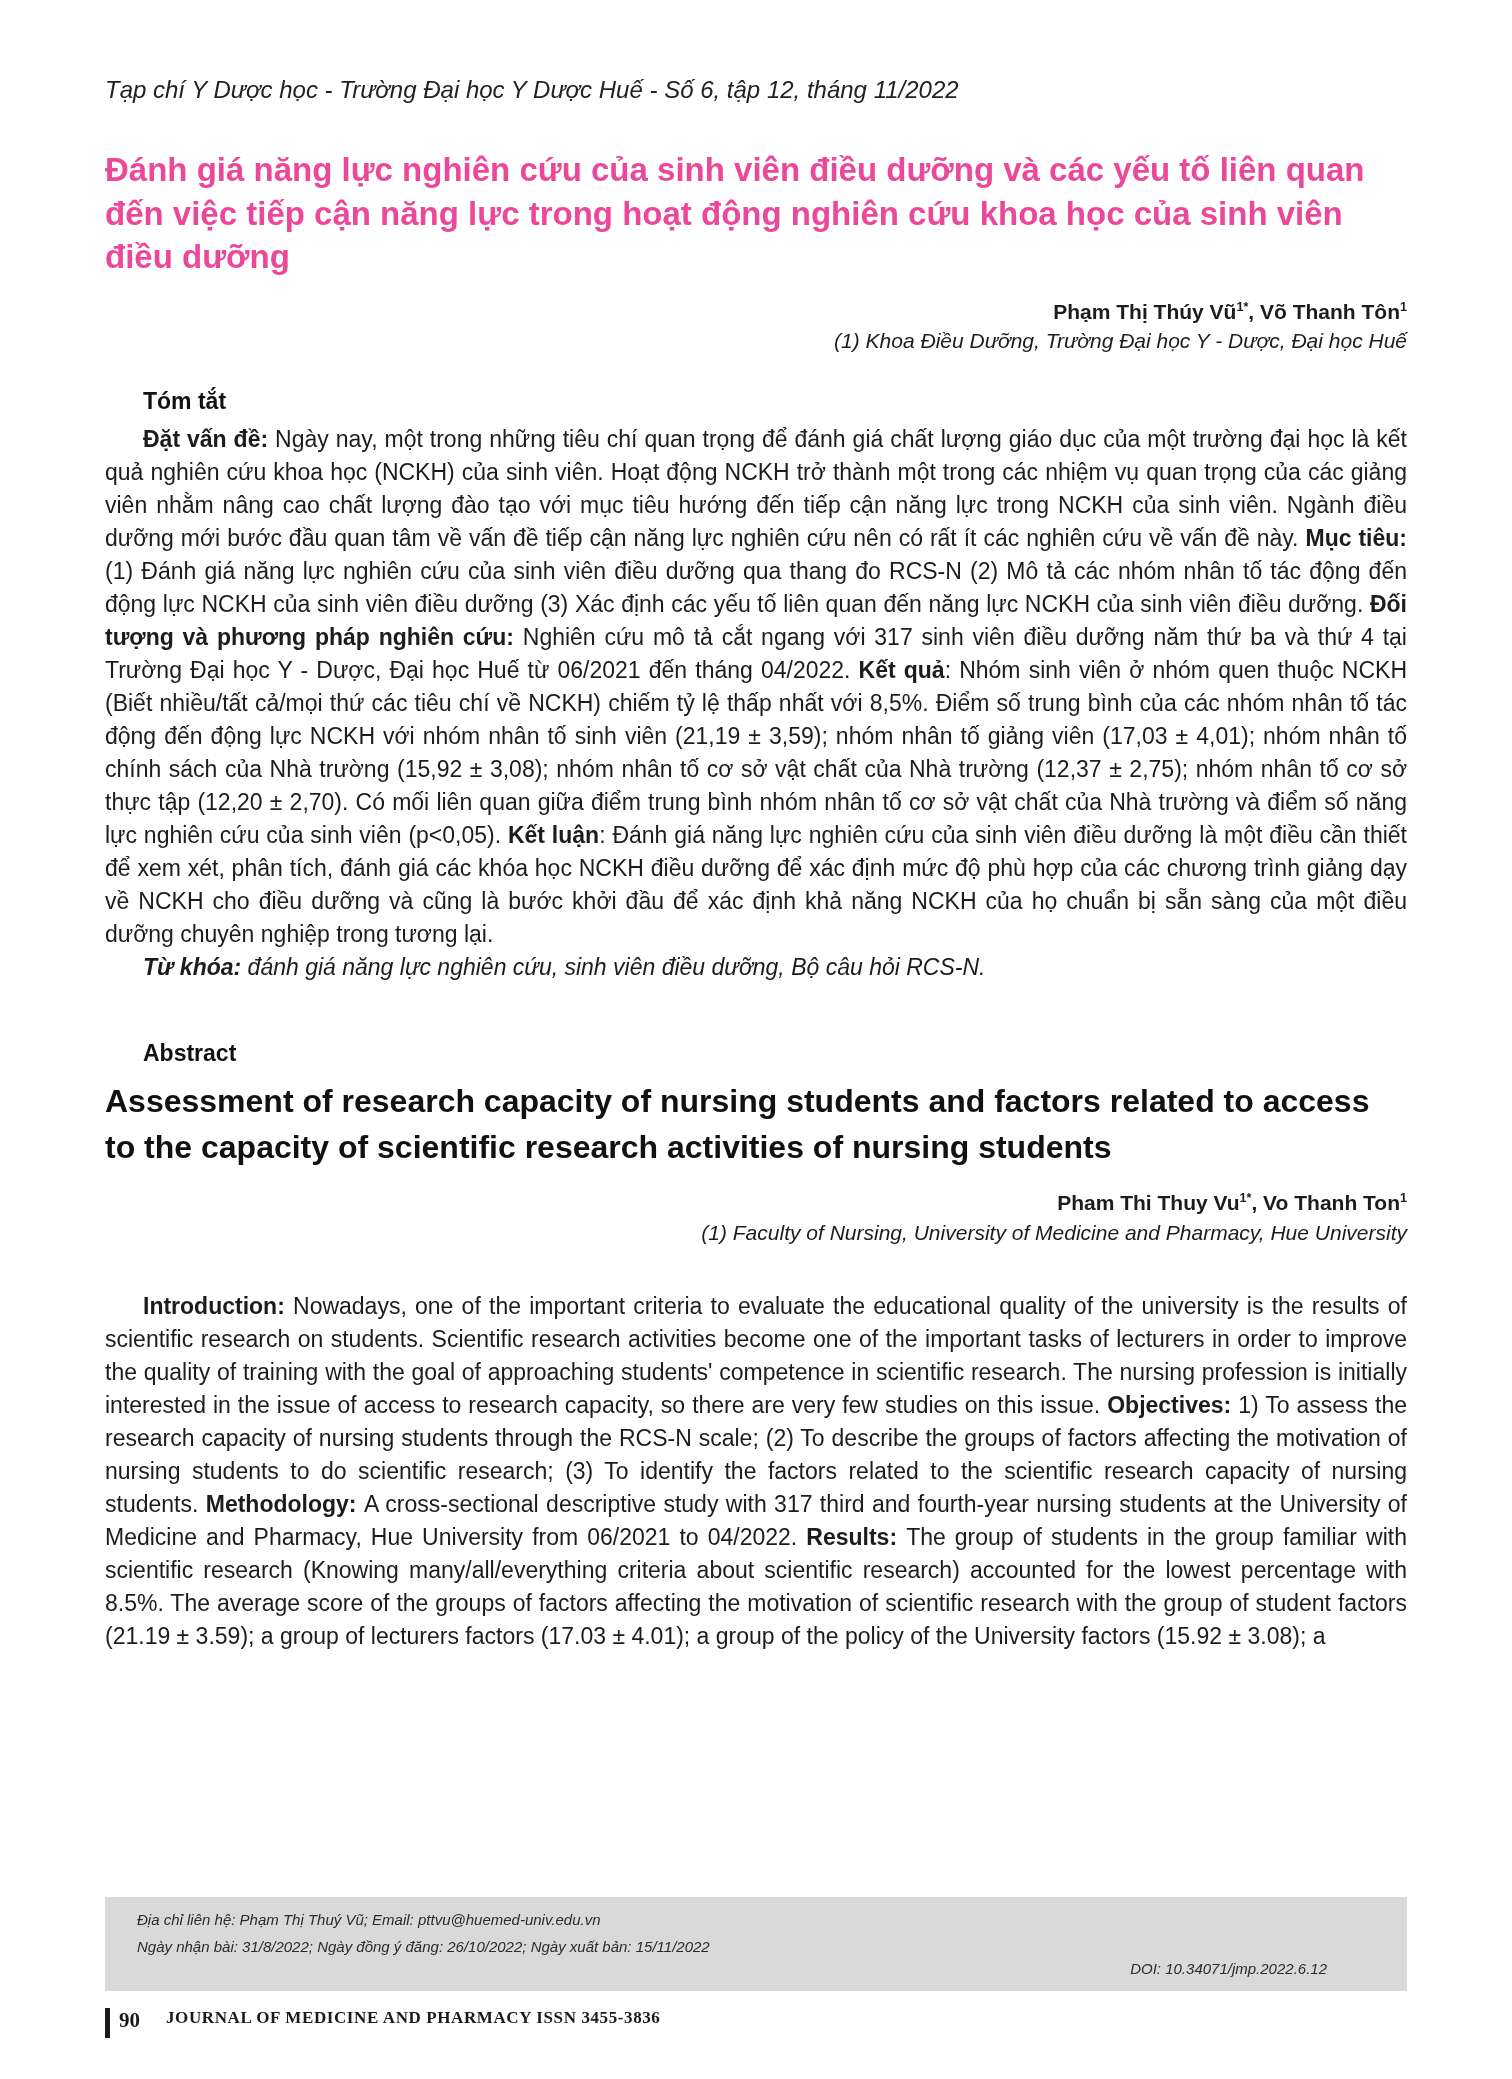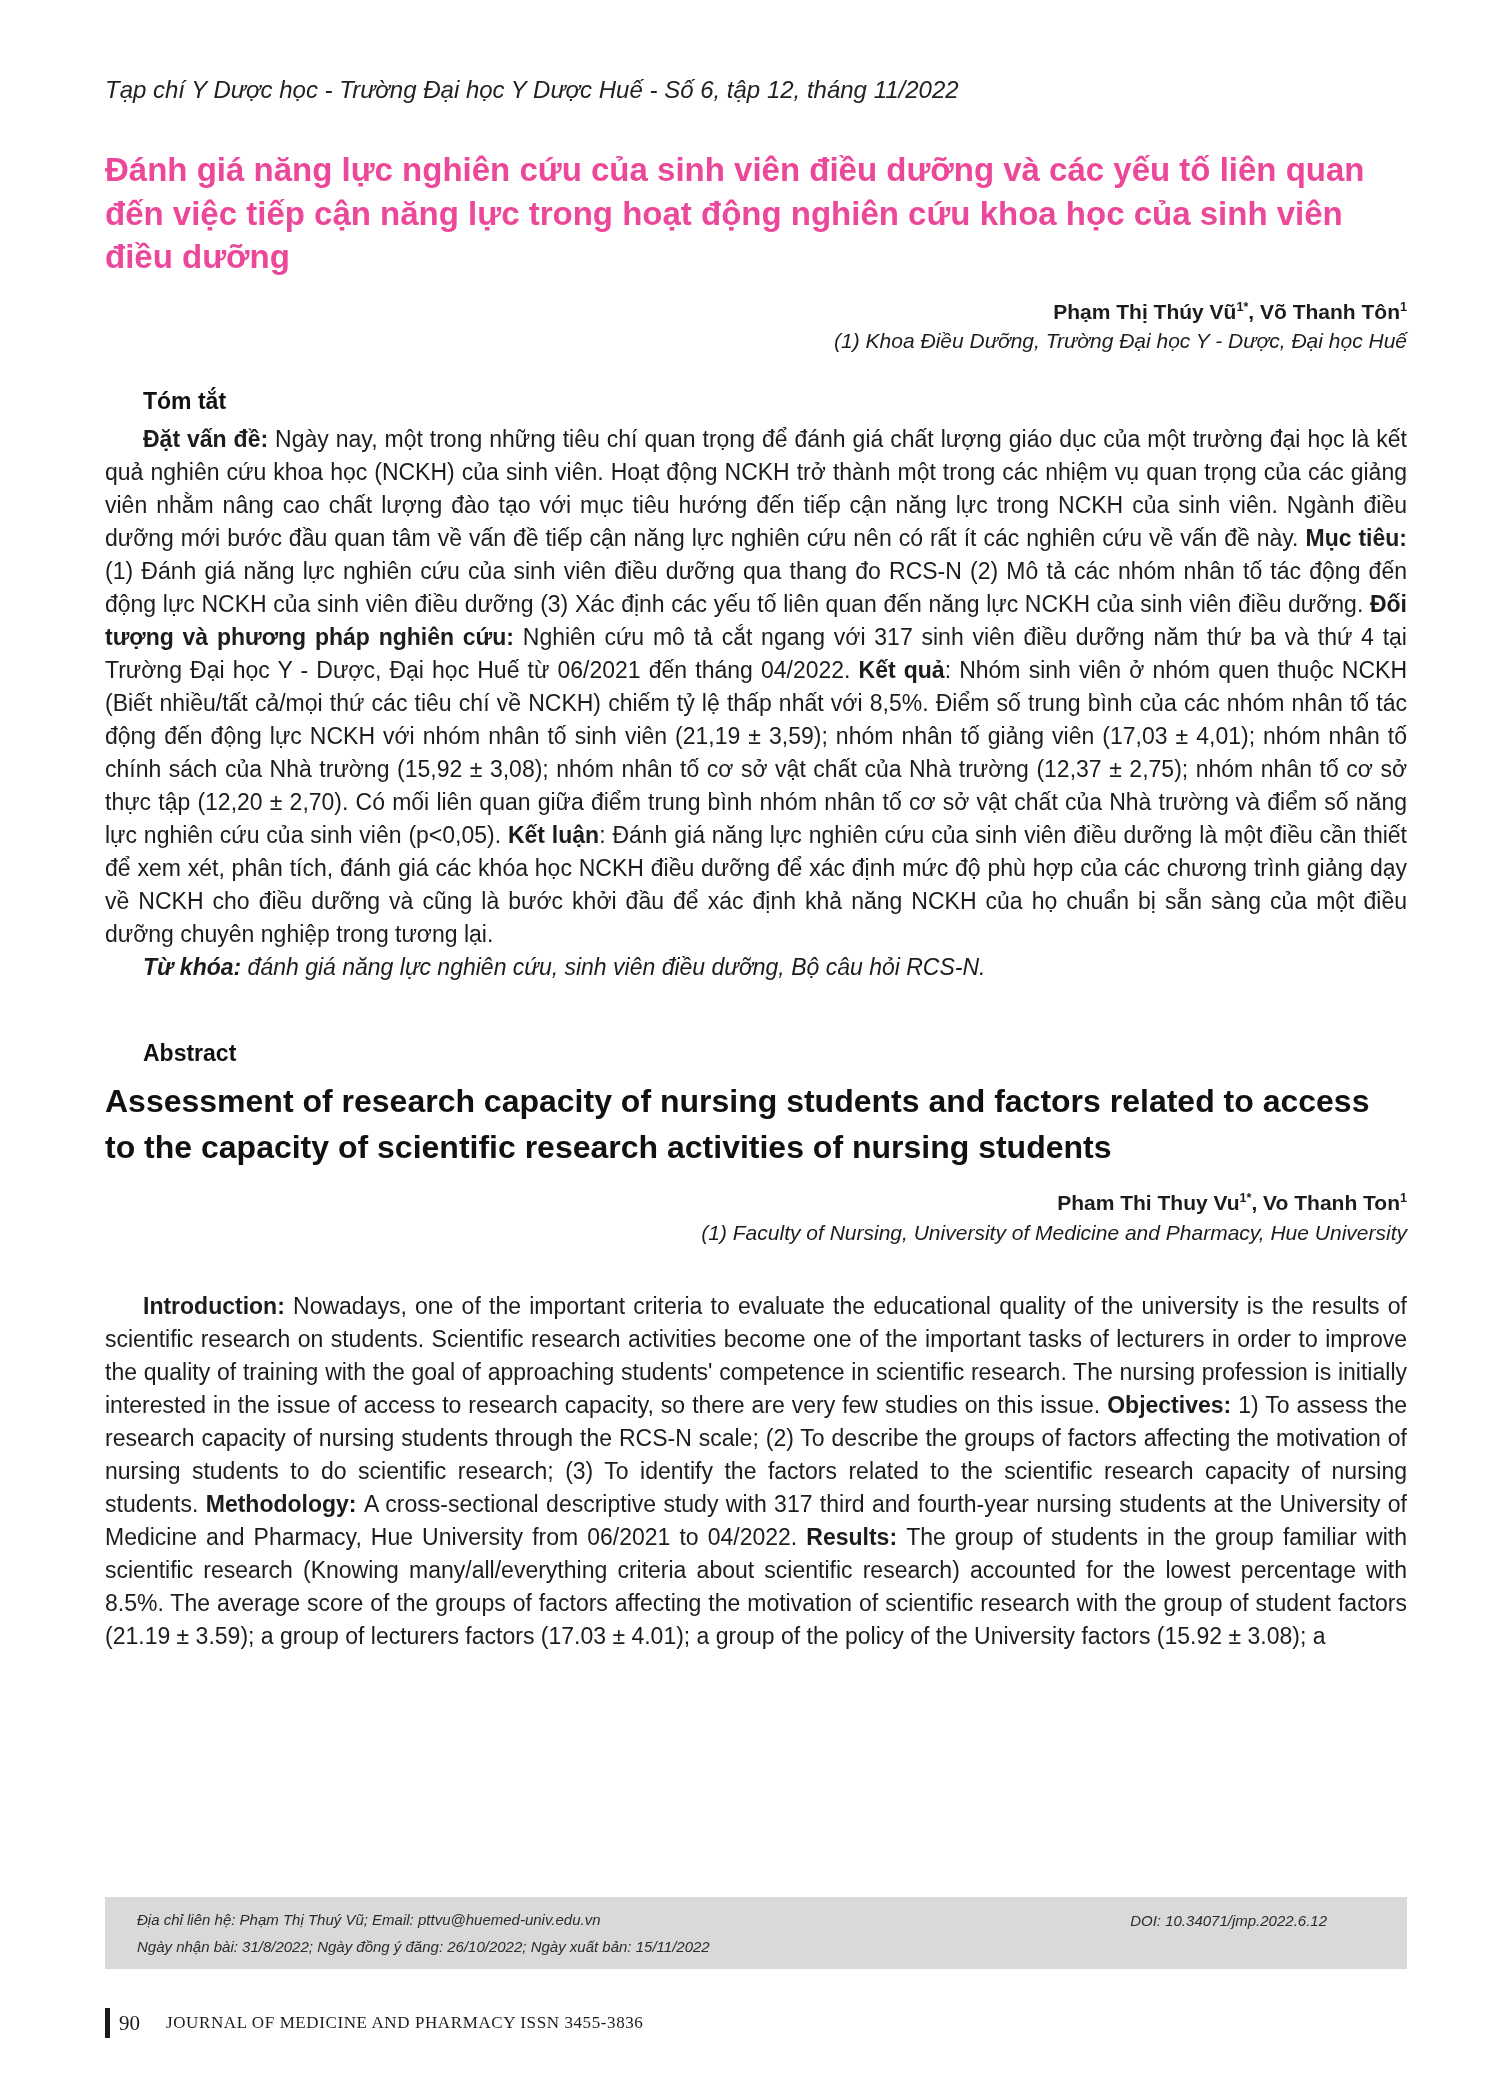--- a/index.html
+++ b/index.html
@@ -85,27 +85,28 @@
     background: #d9d9d9;
     padding: 9px 80px 9px 32px;
     display: flex;
     justify-content: space-between;
     font-style: italic;
     font-size: 15px;
     line-height: 27px;
     color: #2b2b2b;
   }
   .contact-left { max-width: 800px; }
-  .contact-doi { white-space: nowrap; padding-top: 1px; }
+  .contact-doi { white-space: nowrap; padding-top: 1px; margin-top: 48px; }
   .page-footer {
     position: absolute;
     left: 105px;
     top: 2008px;
     display: flex;
-    align-items: center;
+    align-items: flex-start;
+    font-weight: bold;
   }
   .page-num-bar {
     width: 5px;
     height: 30px;
     background: #1a1a1a;
     display: inline-block;
   }
   .page-number {
     font-family: "Liberation Serif", "DejaVu Serif", serif;
     font-size: 21px;

